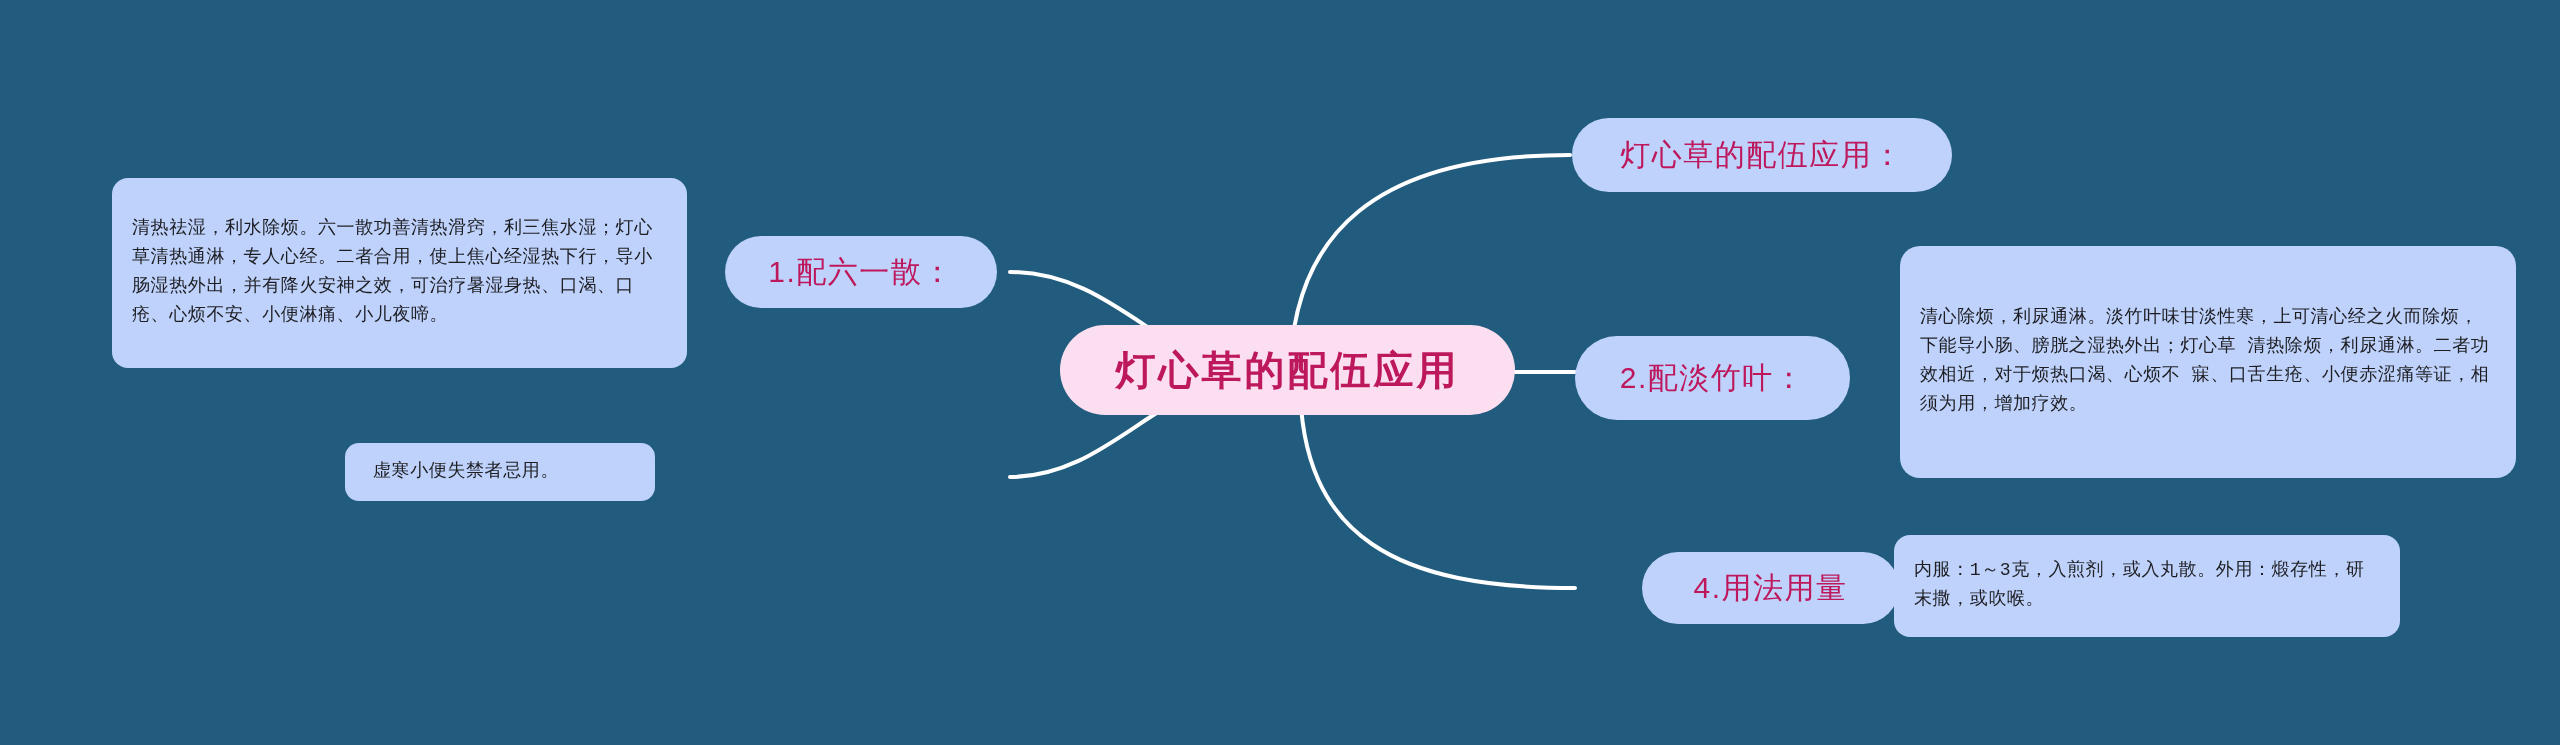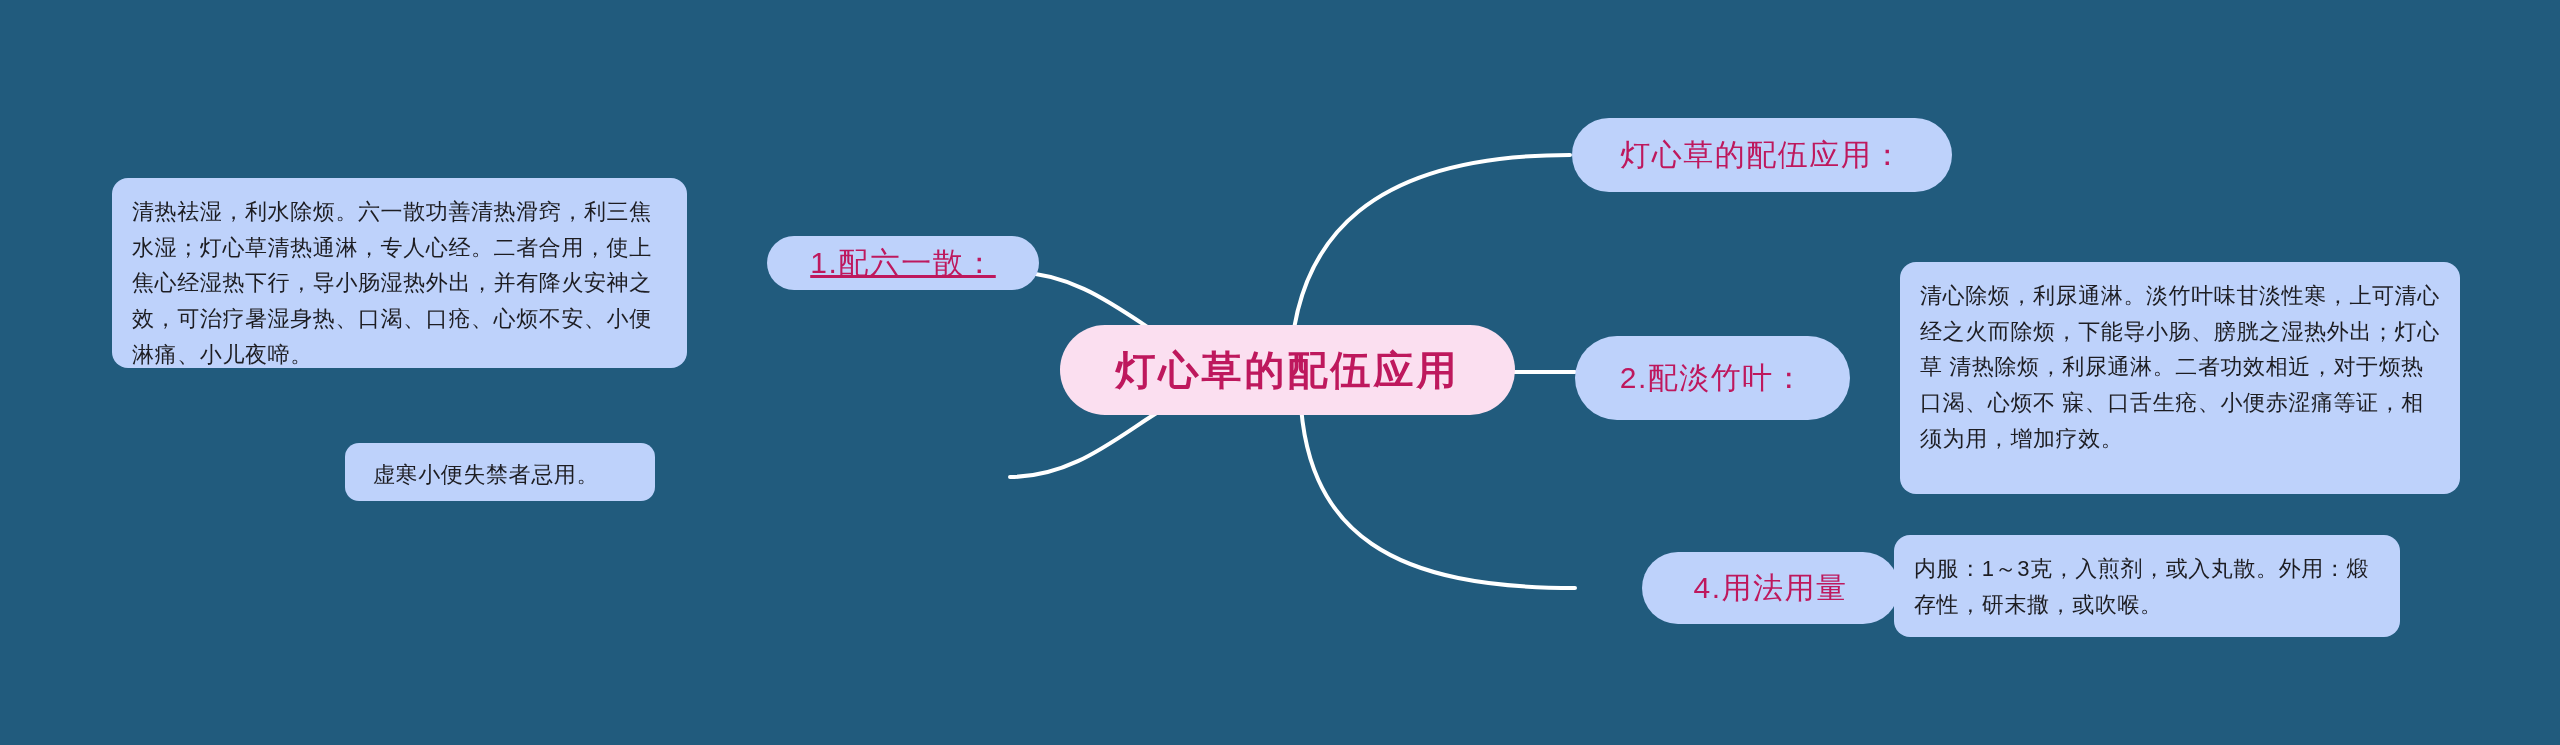--- a/index.html
+++ b/index.html
@@ -54,26 +54,27 @@
     font-size: 30px;
     letter-spacing: 1.5px;
   }
   .leaf {
     position: absolute;
     box-sizing: border-box;
     background: #bed2fb;
     color: #1d1d22;
     border-radius: 16px;
     padding: 16px 20px 18px 20px;
-    font-size: 22px;
+    font-size: 18px;
     line-height: 1.62;
     letter-spacing: 0.6px;
     text-align: left;
     display: flex;
-    align-items: flex-start;
+    align-items: center;
+    font-family: Liberation Mono, monospace;
   }
   .leaf-inner { display: block; width: 100%; }
   .leaf-small {
     border-radius: 14px;
     padding: 14px 28px;
   }
 </style>
 </head>
 <body>
 
@@ -93,31 +94,31 @@
   </svg>
 
   <div class="node node-root" style="left:1060px; top:325px; width:455px; height:90px;">
     <span>灯心草的配伍应用</span>
   </div>
 
   <div class="node node-branch" style="left:1572px; top:118px; width:380px; height:74px;">
     <span>灯心草的配伍应用：</span>
   </div>
 
-  <div class="node node-branch" style="left:767px; top:236px; width:272px; height:54px;text-decoration:underline;">
+  <div class="node node-branch" style="left:725px; top:236px; width:272px; height:72px;">
     <span>1.配六一散：</span>
   </div>
   <div class="leaf" style="left:112px; top:178px; width:575px; height:190px;">
     <span class="leaf-inner">清热祛湿，利水除烦。六一散功善清热滑窍，利三焦水湿；灯心草清热通淋，专人心经。二者合用，使上焦心经湿热下行，导小肠湿热外出，并有降火安神之效，可治疗暑湿身热、口渴、口疮、心烦不安、小便淋痛、小儿夜啼。</span>
   </div>
 
   <div class="node node-branch" style="left:1575px; top:336px; width:275px; height:84px;align-items:center;">
     <span>2.配淡竹叶：</span>
   </div>
-  <div class="leaf" style="left:1900px; top:262px; width:560px; height:232px;">
+  <div class="leaf" style="left:1900px; top:246px; width:616px; height:232px;border-radius:20px;">
     <span class="leaf-inner">清心除烦，利尿通淋。淡竹叶味甘淡性寒，上可清心经之火而除烦，下能导小肠、膀胱之湿热外出；灯心草 清热除烦，利尿通淋。二者功效相近，对于烦热口渴、心烦不 寐、口舌生疮、小便赤涩痛等证，相须为用，增加疗效。</span>
   </div>
 
   <div class="leaf leaf-small" style="left:345px; top:443px; width:310px; height:58px;">
     <span class="leaf-inner">虚寒小便失禁者忌用。</span>
   </div>
 
   <div class="node node-branch" style="left:1642px; top:552px; width:257px; height:72px;">
     <span>4.用法用量</span>
   </div>

